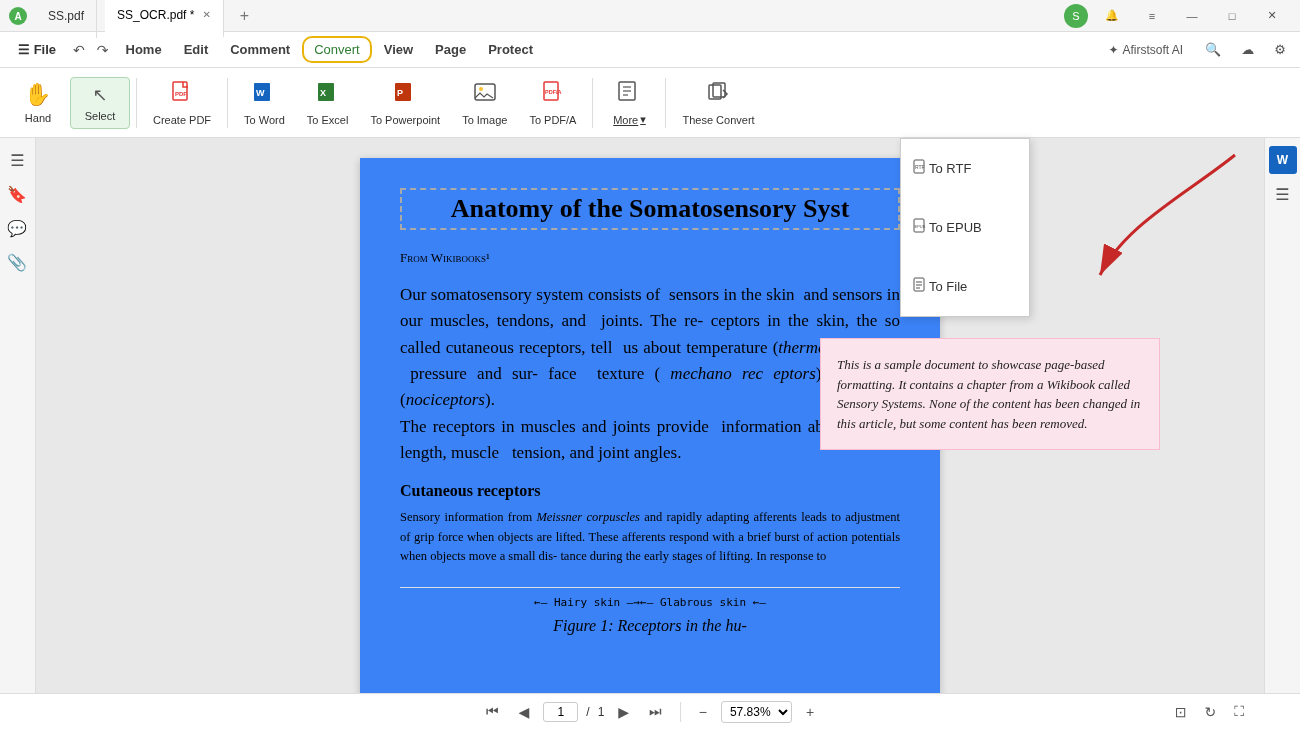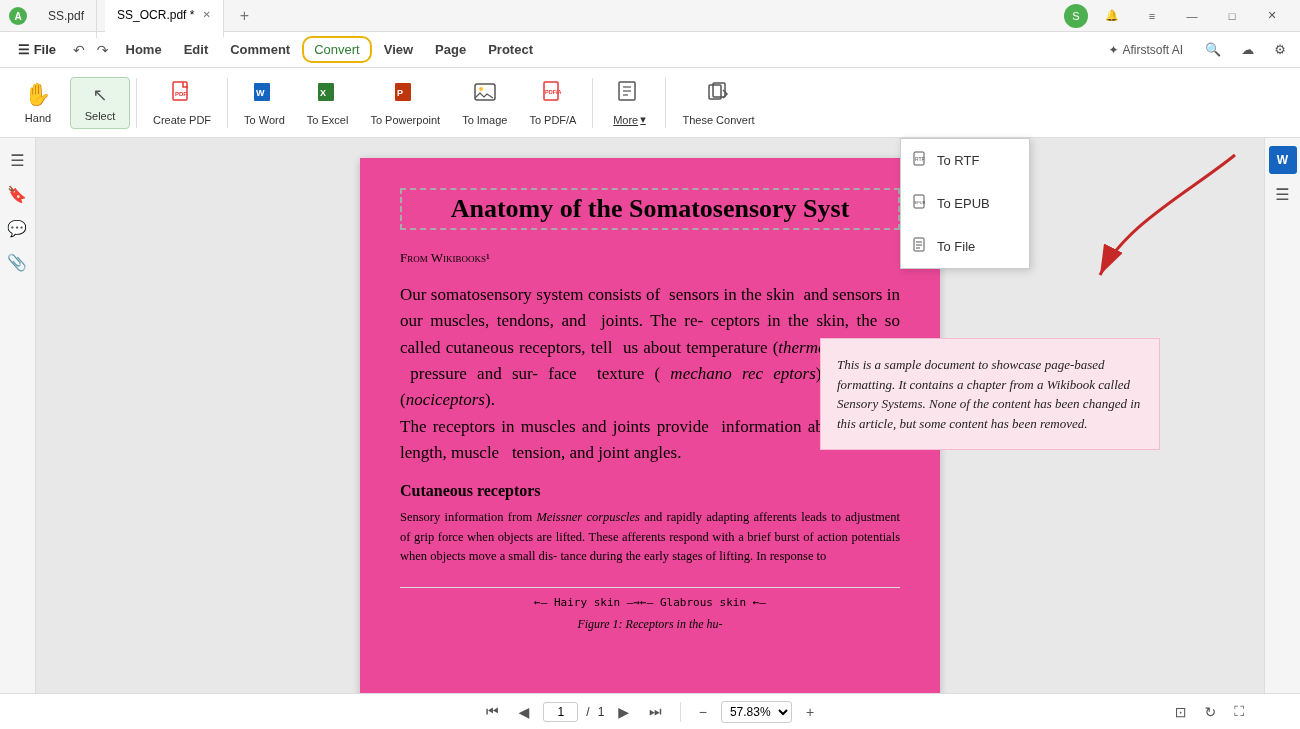--- a/index.html
+++ b/index.html
@@ -73,49 +73,49 @@
     
     .main-content {
       position: absolute; left: 36px; right: 36px; top: 138px; bottom: 36px;
       background: #e8e8e8; overflow: hidden;
       display: flex; align-items: flex-start; justify-content: center;
       padding: 20px;
     }
 
     
     .pdf-page {
-      background: #ec4899; width: 580px; min-height: 560px;
+      background: #3b82f6; width: 580px; min-height: 560px;
       padding: 30px 40px; box-shadow: 0 2px 8px rgba(0,0,0,0.2);
       position: relative; font-family: 'Times New Roman', Times, serif;
     }
     .pdf-title { font-size: 26px; font-weight: bold; text-align: center; margin-bottom: 20px; border: 2px dashed #aaa; padding: 4px 2px; }
     .pdf-subtitle { font-size: 13px; font-variant: small-caps; margin-bottom: 16px; }
     .pdf-body { font-size: 17px; line-height: 1.55; margin-bottom: 14px; text-align: justify; }
     .pdf-section-title { font-size: 16px; font-weight: bold; margin: 16px 0 8px 0; }
     .pdf-body2 { font-size: 12.5px; line-height: 1.55; text-align: justify; }
-    .pdf-figure { font-size: 12px; font-style: italic; text-align: center; margin-top: 8px; }
+    .pdf-figure { font-size: 16px; font-style: italic; text-align: center; margin-top: 8px; }
 
     
     .note-box {
       position: absolute; right: -220px; top: 180px;
       width: 340px; background: #fce4ec; border: 1px solid #f8bbd0;
       padding: 16px; font-size: 13px; font-style: italic; line-height: 1.5;
       color: #222;
       margin-left: 11px;
     }
 
     
     .dropdown-menu {
       position: absolute; top: 138px; right: 270px;
       background: #fff; border: 1px solid #ccc; box-shadow: 2px 2px 8px rgba(0,0,0,0.15);
       width: 130px; z-index: 100;
     }
     .dropdown-item {
-      display: flex; align-items: center; gap: 8px;
-      padding: 12px 12px; font-size: 13px; cursor: pointer; color: #333;
+      display: flex; align-items: center; 
+      padding: 20px 12px; font-size: 13px; cursor: pointer; color: #333;
     }
     .dropdown-item-icon { font-size: 14px; color: #555; }
 
     
     .bottom-bar {
       position: absolute; bottom: 0; left: 0; right: 0;
       height: 36px; background: #fff; border-top: 1px solid #ddd;
       display: flex; align-items: center; justify-content: center; gap: 8px;
       font-size: 12px; color: #333;
     }

